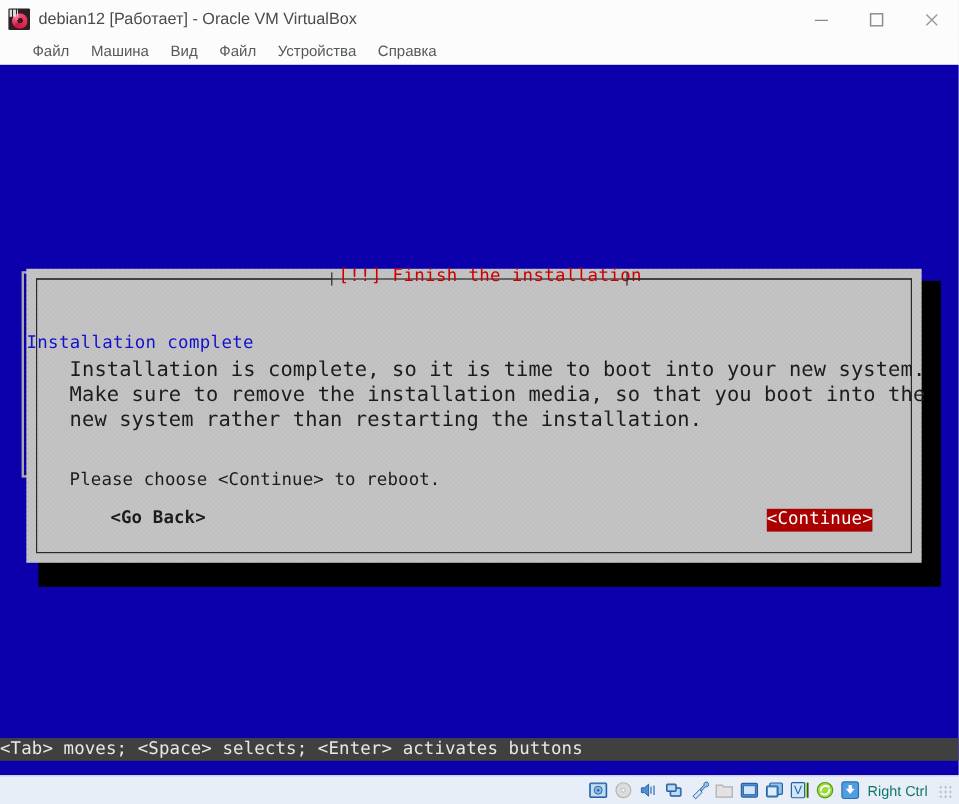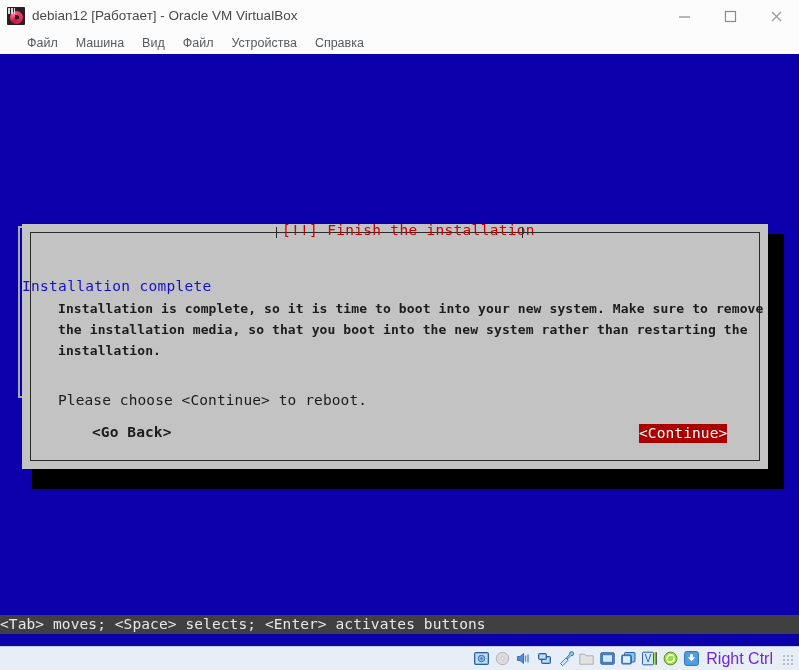--- a/index.html
+++ b/index.html
@@ -190,26 +190,25 @@
     text-align: left;
     font-size: 14.5px;
     color: #1111cc;
     letter-spacing: 0.3px;
   }
 
   .dlg-body {
     position: absolute;
     left: 36px; top: 74px;
     width: 716px;
-    font-size: 13px;
+    font-size: 17px;
     line-height: 21px;
     color: #1c1c1c;
     letter-spacing: 0.1px;
     white-space: pre-wrap;
-    font-weight: bold;
   }
   .dlg-prompt {
     position: absolute;
     left: 36px; top: 168px;
     font-size: 14.5px;
     color: #1c1c1c;
     letter-spacing: 0.1px;
     white-space: nowrap;
   }
 
@@ -262,22 +261,22 @@
     padding-right: 6px;
   }
   .sb-icons {
     display: flex;
     align-items: center;
     gap: 4px;
   }
   .sb-ico { width: 17px; height: 17px; display: block; }
   .sb-hostkey {
     font-family: "Liberation Sans", sans-serif;
-    font-size: 16px;
-    color: #6d28d9;
+    font-size: 12px;
+    color: #0f766e;
     margin-left: 6px;
     white-space: nowrap;
   }
   .sb-grip {
     width: 12px; height: 12px;
     margin-left: 8px;
     background-image:
       radial-gradient(#b6bdc8 0.9px, transparent 1px);
     background-size: 4px 4px;
     background-position: 1px 1px;

